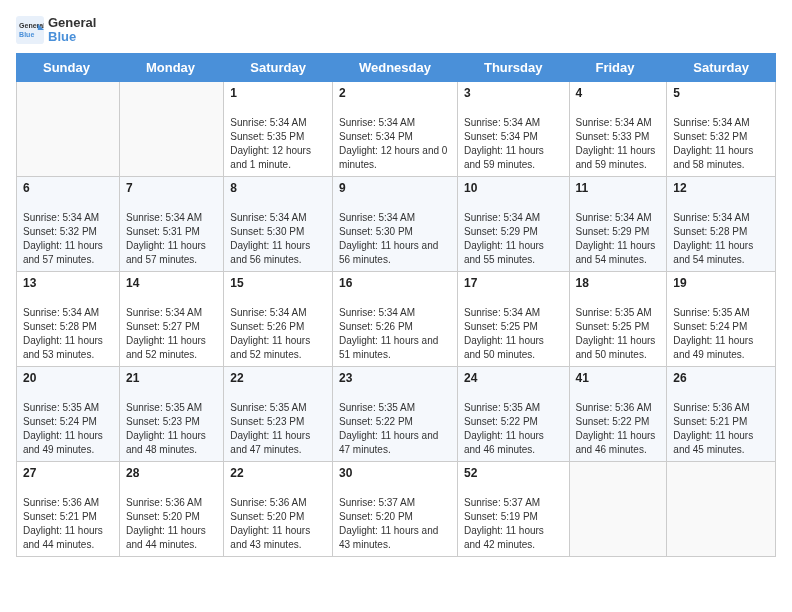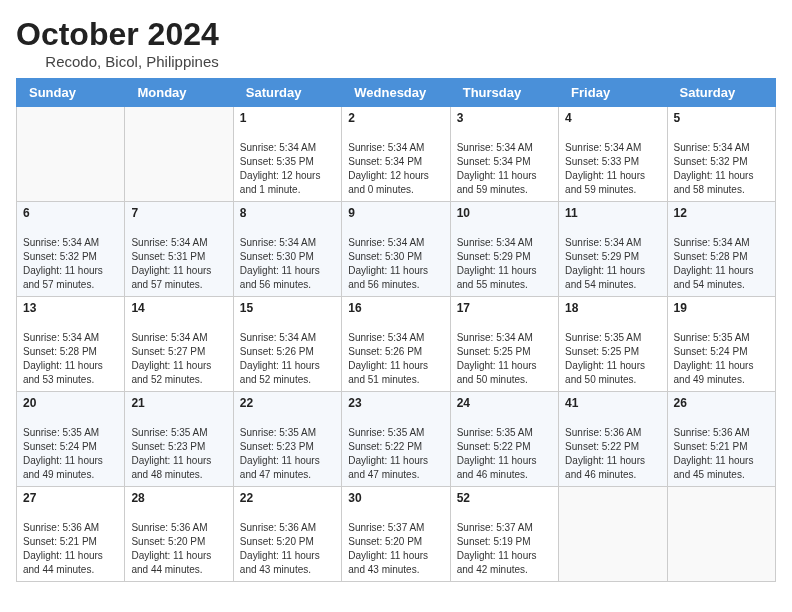--- a/index.html
+++ b/index.html
@@ -51,21 +51,21 @@
     .calendar {
       width: 100%;
       border-collapse: collapse;
       border: 1px solid #ccc;
     }
     .calendar th {
       background: #4a90d9;
       color: #fff;
       font-size: 13px;
       font-weight: bold;
-      padding: 6px 12px;
+      padding: 6px 26px;
       text-align: left;
       border: 1px solid #4a90d9;
     }
     .calendar td {
       vertical-align: top;
       padding: 4px 6px;
       border: 1px solid #ccc;
       font-size: 10.5px;
       color: #333;
       width: calc(100% / 7);
@@ -89,23 +89,31 @@
       margin-top: 16px;
     }
     .empty-cell {
       background: #f9f9f9 !important;
     }
   </style>
 </head>
 <body>
 
 <div class="header-area">
-  <div class="title-area">
-    <h1>October 2024</h1>
-    <h2>Recodo, Bicol, Philippines</h2>
+  <div class="logo">
+    <svg class="logo-icon" viewBox="0 0 36 36">
+      <rect x="0" y="0" width="36" height="36" rx="4" fill="#e8f0fa"></rect>
+      <text x="4" y="16" font-size="9" font-weight="bold" fill="#333">General</text>
+      <text x="4" y="27" font-size="9" font-weight="bold" fill="#4a90d9">Blue</text>
+      <polygon points="28,10 36,18 28,18" fill="#4a90d9"></polygon>
+    </svg>
+    <div class="logo-text">
+      <span>General</span>
+      <span>Blue</span>
+    </div>
   </div>
 </div>
 
 <table class="calendar">
   <thead>
     <tr>
     <th>Sunday</th>
         <th>Monday</th>
         <th>Saturday</th>
         <th>Wednesday</th>

